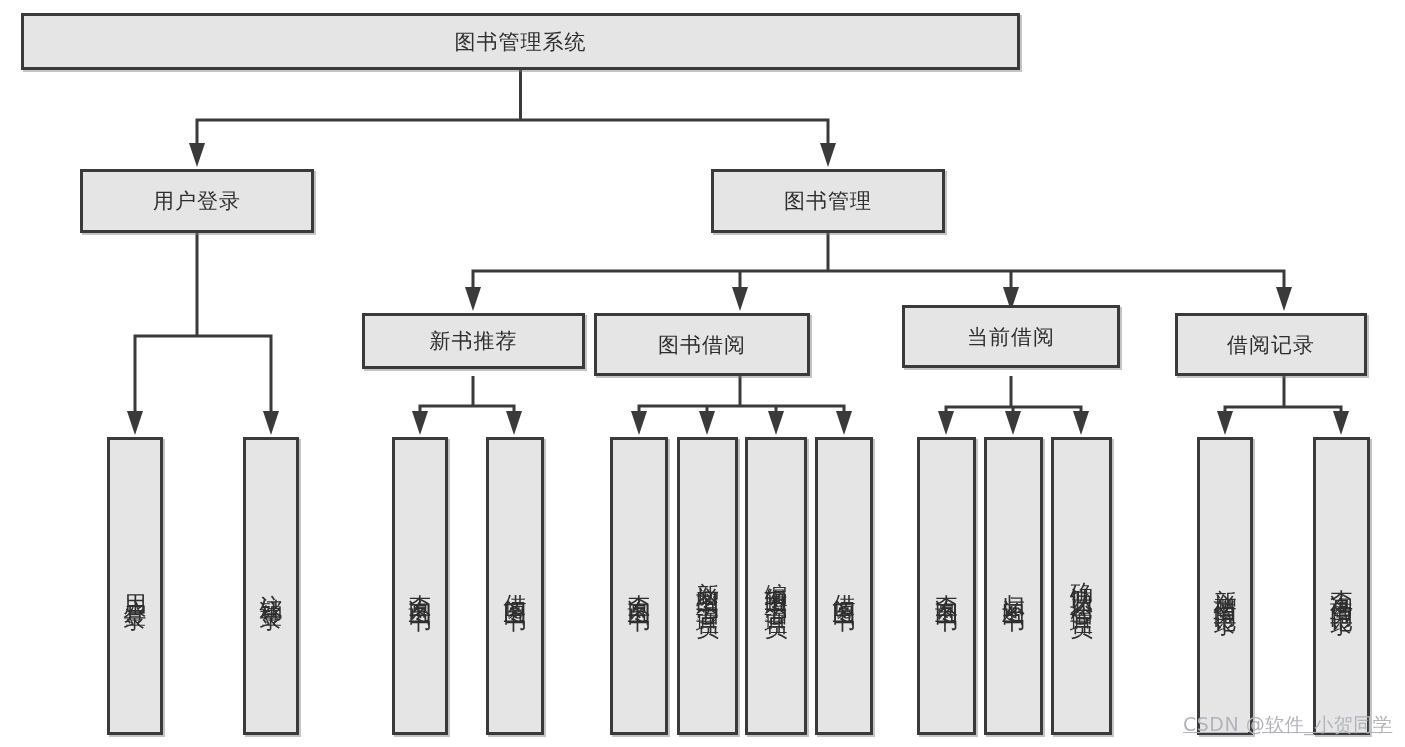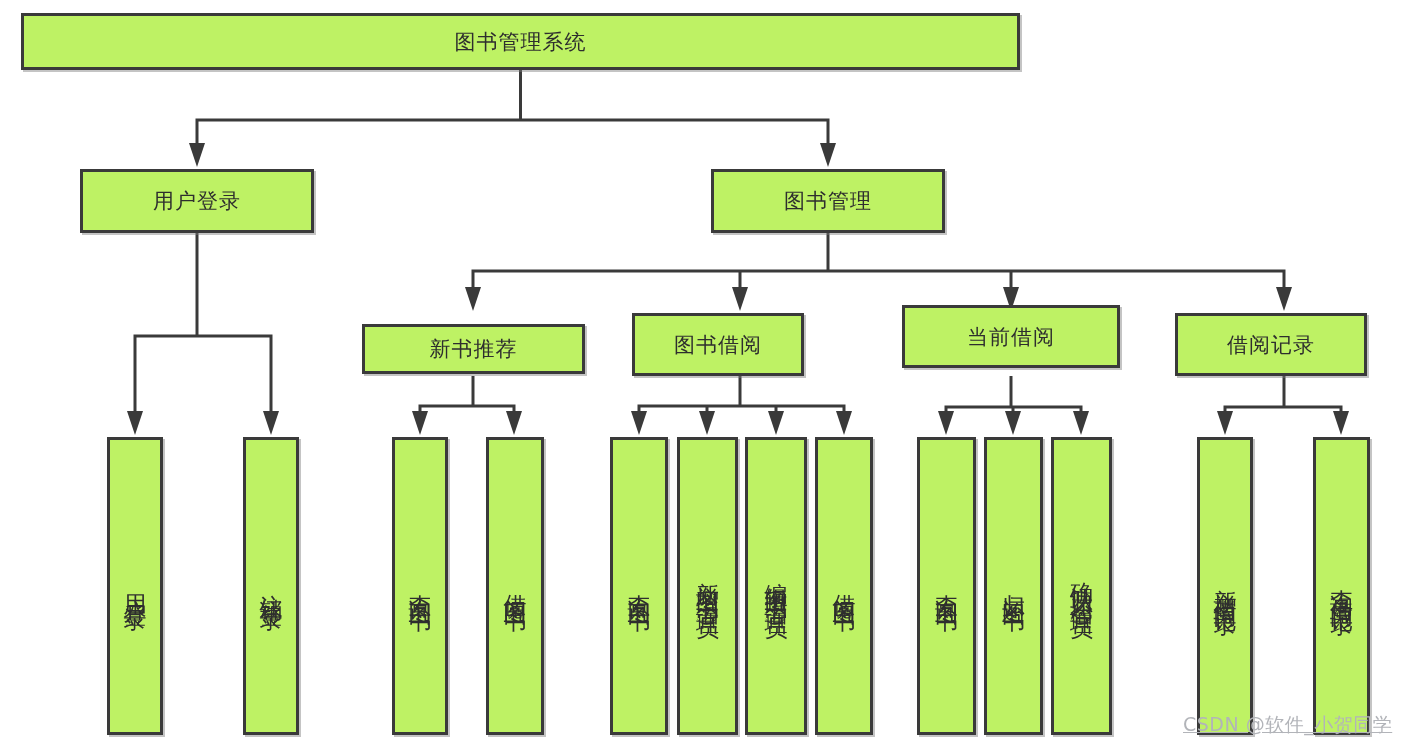--- a/index.html
+++ b/index.html
@@ -1,21 +1,21 @@
 <!DOCTYPE html>
 <html><head>
 <meta charset="utf-8">
 <style>
   html,body { margin:0; padding:0; background:#ffffff; }
   .canvas {
     position:relative; width:1405px; height:747px; background:#ffffff;
     font-family:"DejaVu Sans","Liberation Sans",sans-serif; overflow:hidden;
   }
   .box {
-    position:absolute; box-sizing:border-box; background:#bef264;
+    position:absolute; box-sizing:border-box; background:#e5e5e5;
     border:3px solid #3a3a3a; box-shadow:2px 2px 0 rgba(125,125,125,0.45);
     display:flex; align-items:center; justify-content:center;
     color:#2e2e2e; z-index:2;
   }
   .hbox { font-size:21px; letter-spacing:1px; font-weight:500; }
   .vbox {
     writing-mode:vertical-rl; text-orientation:mixed;
     font-size:23px; letter-spacing:5px; line-height:1.08; font-weight:500;
   }
   svg.wires { position:absolute; left:0; top:0; z-index:1; }
@@ -67,22 +67,22 @@
       <polygon points="1217,411 1233,411 1225,435"></polygon>
       <polygon points="1333,411 1349,411 1341,435"></polygon>
     </g>
   </svg>
 
   <div class="box hbox" style="left:21px;top:13px;width:999px;height:57px">图书管理系统</div>
 
   <div class="box hbox" style="left:80px;top:169px;width:234px;height:64px">用户登录</div>
   <div class="box hbox" style="left:711px;top:169px;width:234px;height:64px">图书管理</div>
 
-  <div class="box hbox" style="left:362px;top:324px;width:223px;height:50px">新书推荐</div>
-  <div class="box hbox" style="left:632px;top:313px;width:172px;height:63px">图书借阅</div>
+  <div class="box hbox" style="left:362px;top:313px;width:223px;height:56px">新书推荐</div>
+  <div class="box hbox" style="left:594px;top:313px;width:216px;height:63px">图书借阅</div>
   <div class="box hbox" style="left:902px;top:305px;width:218px;height:63px">当前借阅</div>
   <div class="box hbox" style="left:1175px;top:313px;width:192px;height:63px">借阅记录</div>
 
   <div class="box vbox" style="left:107px;top:437px;width:56px;height:298px">用户登录</div>
   <div class="box vbox" style="left:243px;top:437px;width:56px;height:298px">注销登录</div>
 
   <div class="box vbox" style="left:392px;top:437px;width:56px;height:298px">查询图书</div>
   <div class="box vbox" style="left:486px;top:437px;width:58px;height:298px">借阅图书</div>
 
   <div class="box vbox" style="left:610px;top:437px;width:58px;height:298px">查询图书</div>

